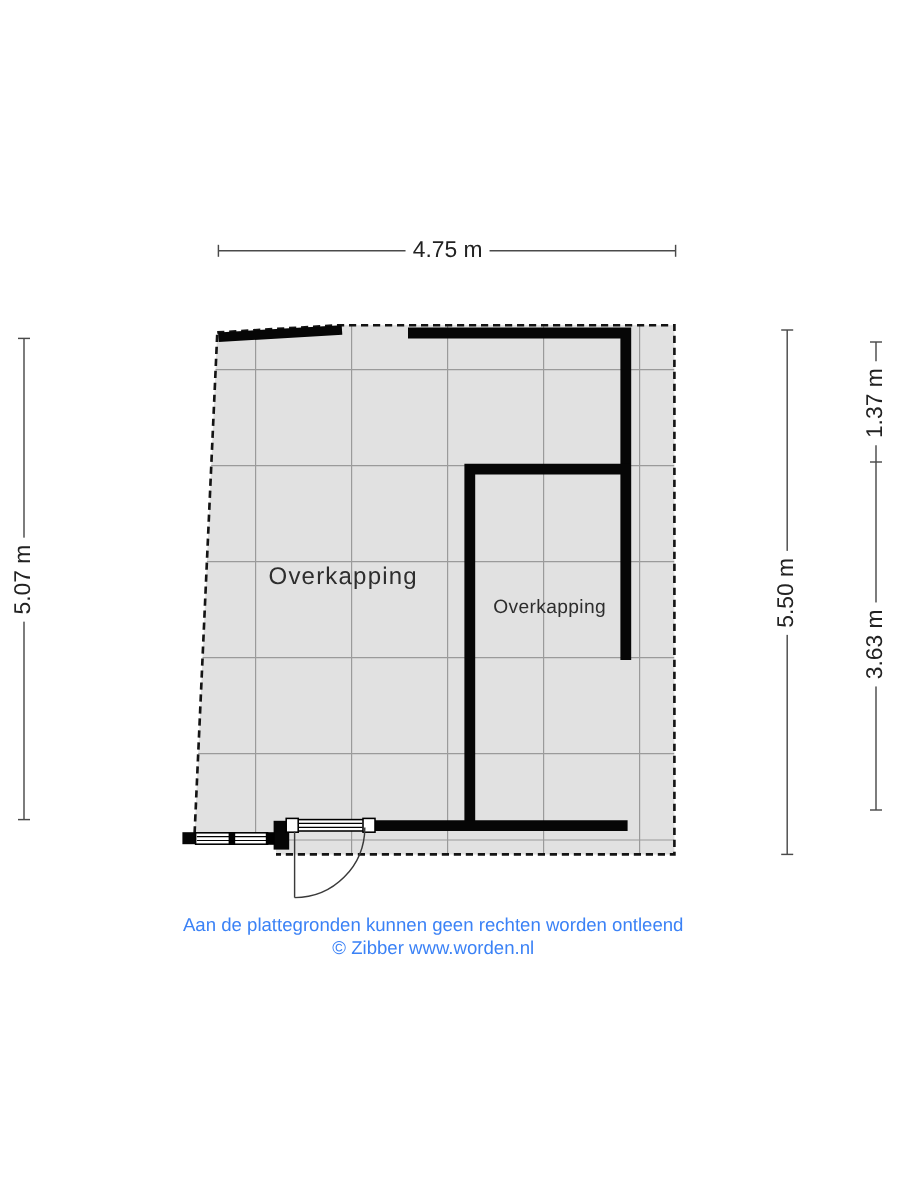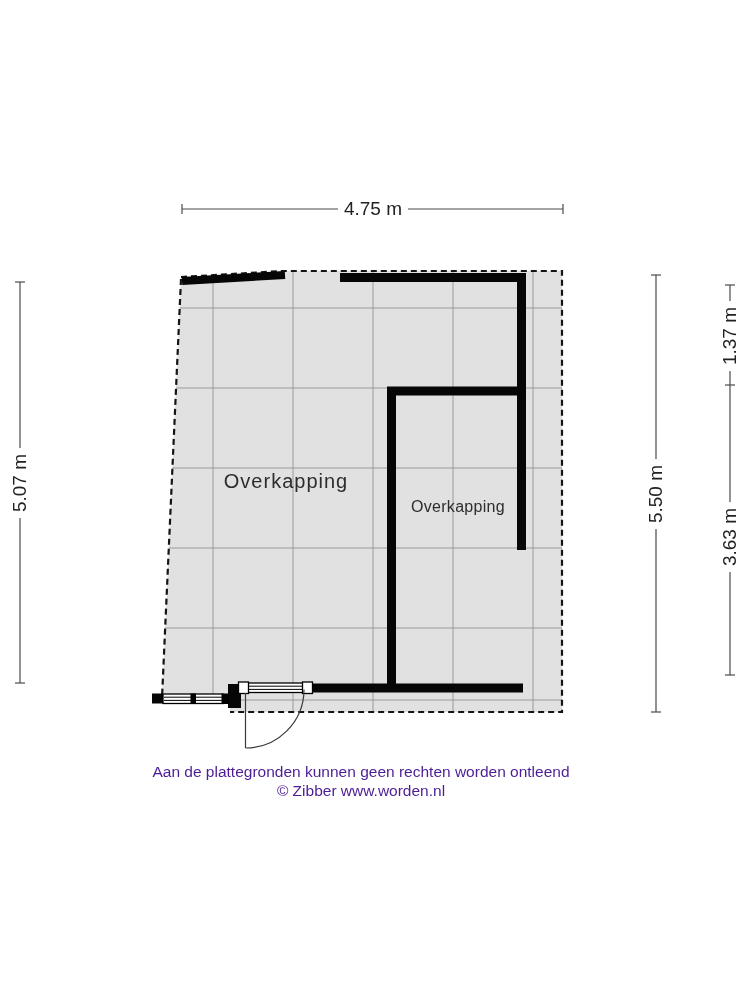--- a/index.html
+++ b/index.html
@@ -38,21 +38,21 @@
   .room-label-main{
     font-size:20px;letter-spacing:1px;color:#2d2d2d;
     transform:translate(-50%,-50%);
   }
   .room-label-inner{
     font-size:16px;letter-spacing:0.3px;color:#2d2d2d;
     transform:translate(-50%,-50%);
   }
   .footer{
     position:absolute;left:0;top:762px;width:722px;text-align:center;
-    font-size:15.5px;line-height:19px;color:#4c1d95;
+    font-size:15.5px;line-height:19px;color:#3b82f6;
   }
   .footer p{margin:0;}
 </style>
 </head>
 <body>
 
 <div class="stage">
 
   <svg width="750" height="1000" viewBox="0 0 750 1000">
     <defs>

